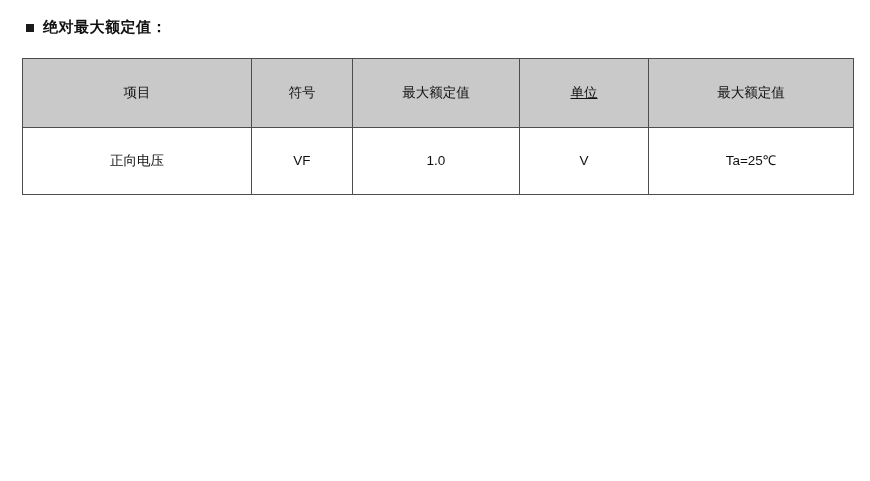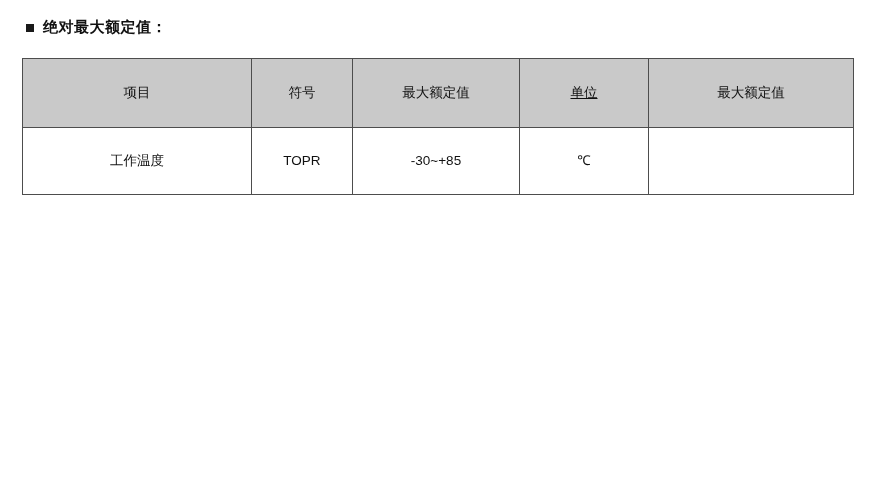--- a/index.html
+++ b/index.html
@@ -104,32 +104,32 @@
             <span class="cell-text">单位</span>
           </th>
           <th class="col-temp">
             <span class="cell-text">最大额定值</span>
           </th>
         </tr>
       </thead>
       <tbody>
         <tr>
           <td>
-            <span class="cell-text">工作温度</span>
+            <span class="cell-text">正向电压</span>
           </td>
           <td>
-            <span class="cell-text">TOPR</span>
+            <span class="cell-text">VF</span>
           </td>
           <td>
-            <span class="cell-text">-30~+85</span>
+            <span class="cell-text">1.0</span>
           </td>
           <td>
-            <span class="cell-text">℃</span>
+            <span class="cell-text">V</span>
           </td>
           <td>
-            <span class="cell-text"></span>
+            <span class="cell-text">Ta=25℃</span>
           </td>
         </tr>
       </tbody>
     </table>
   </div>
 
 </div>
 
 </body></html>

